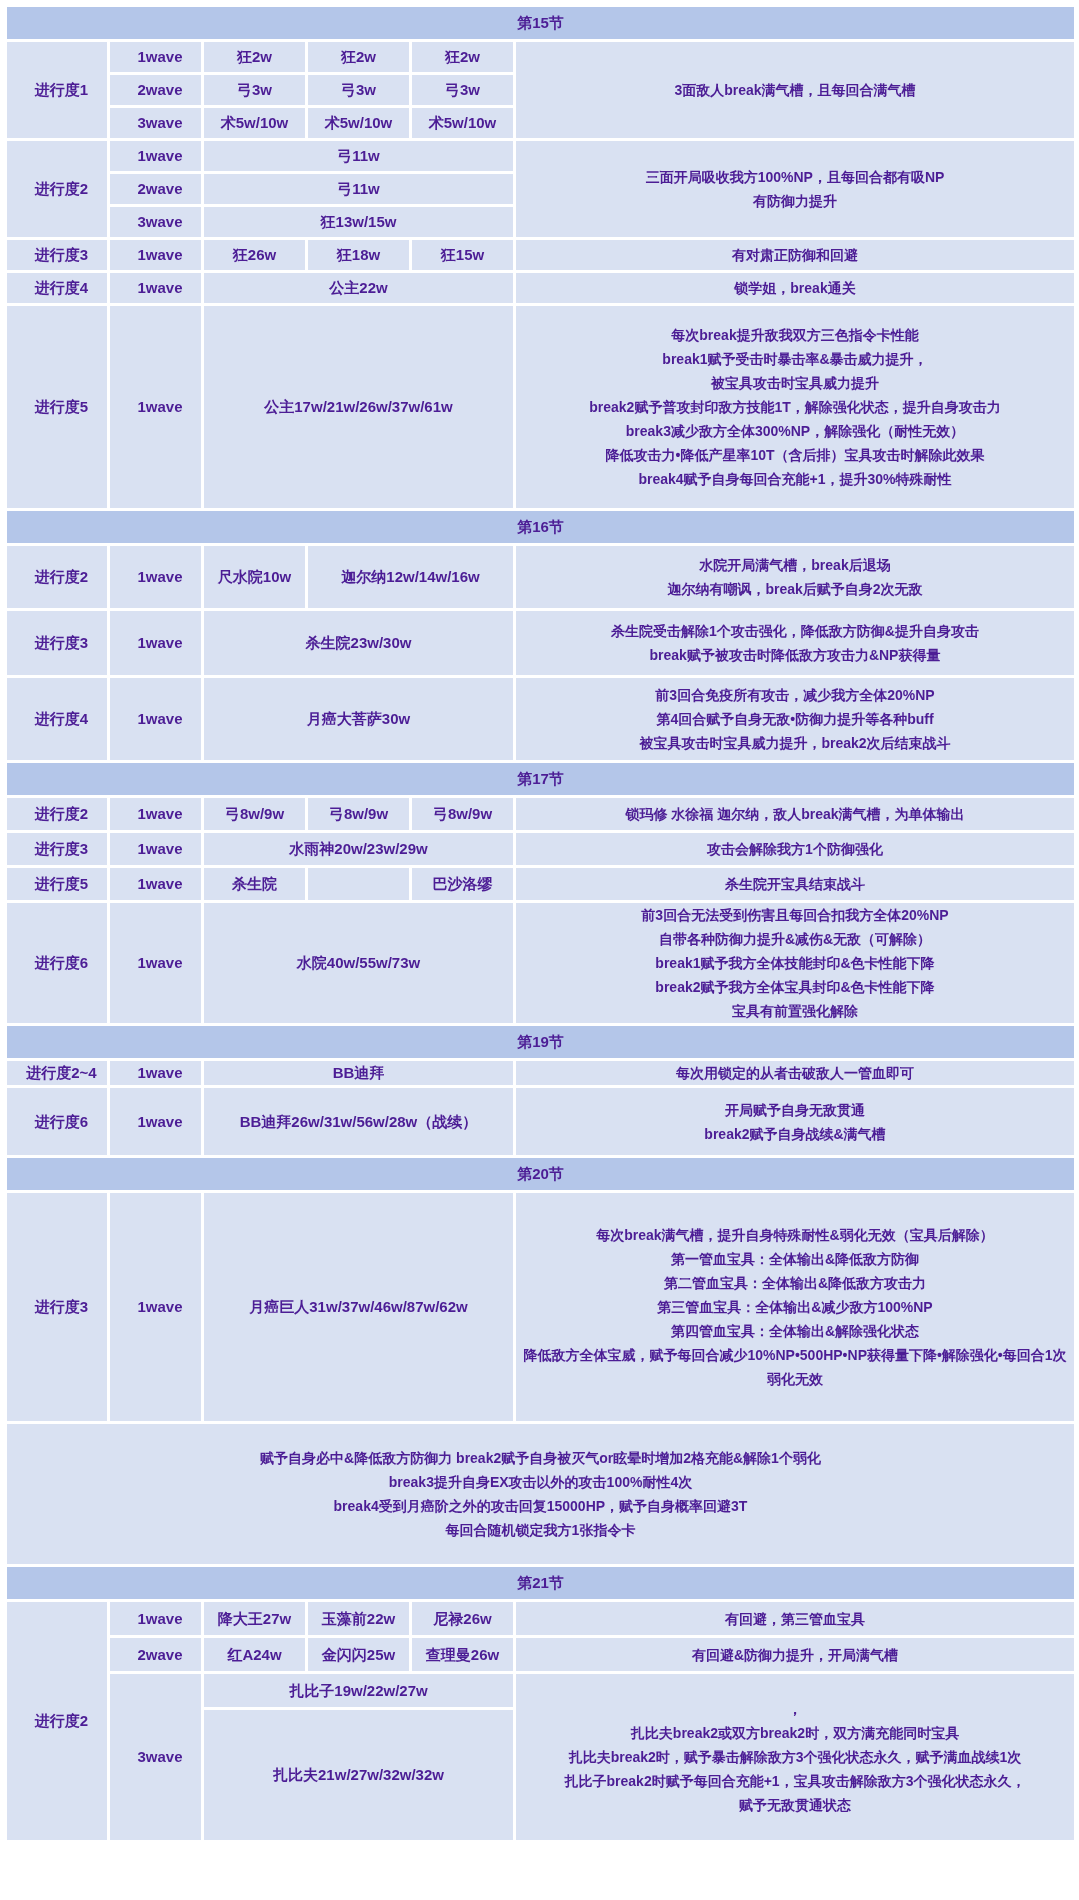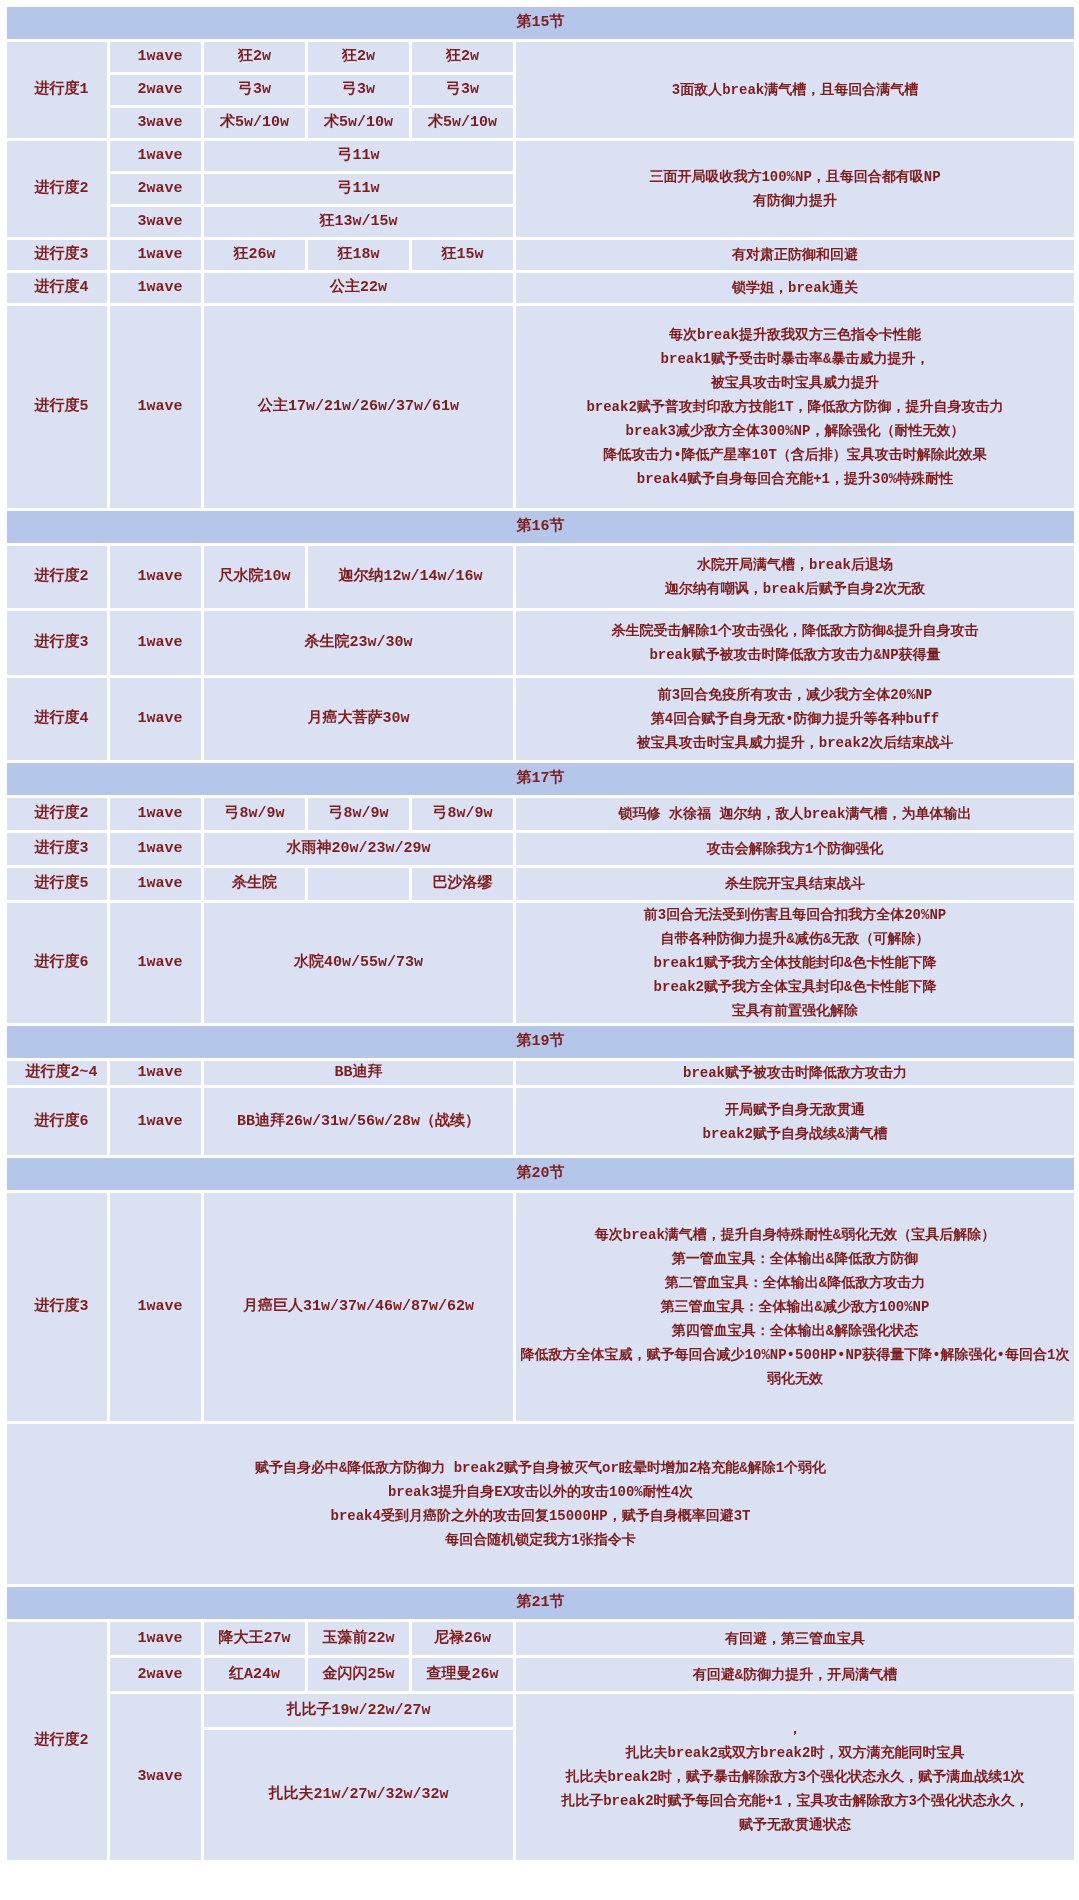--- a/index.html
+++ b/index.html
@@ -2,23 +2,23 @@
 <html><head>
 <meta charset="utf-8">
 <style>
   html, body { margin: 0; padding: 0; background: #ffffff; }
   body { width: 1079px; height: 1900px; overflow: hidden; position: relative; }
   #sheet {
     position: absolute; left: 4px; top: 4px;
     border-collapse: separate; border-spacing: 3px;
     table-layout: fixed;
     width: 1073px;
-    font-family: Liberation Mono, monospace;
+    font-family: Liberation Sans, sans-serif;
     font-weight: bold;
-    color: #7f1d1d;
+    color: #4c1d95;
   }
   #sheet td {
     background: #d9e1f2;
     text-align: center;
     vertical-align: middle;
     font-size: 15px;
     line-height: 24px;
     padding: 0 4px;
     white-space: normal;
   }
@@ -106,21 +106,21 @@
         </td>
     </tr>
     <tr style="height:202px">
       <td class="lbl">进行度5</td>
       <td class="lbl">1wave</td>
       <td colspan="3">公主17w/21w/26w/37w/61w</td>
       <td class="desc">
         <span class="line">每次break提升敌我双方三色指令卡性能</span>
         <span class="line">break1赋予受击时暴击率&amp;暴击威力提升，</span>
         <span class="line">被宝具攻击时宝具威力提升</span>
-        <span class="line">break2赋予普攻封印敌方技能1T，降低敌方防御，提升自身攻击力</span>
+        <span class="line">break2赋予普攻封印敌方技能1T，解除强化状态，提升自身攻击力</span>
         <span class="line">break3减少敌方全体300%NP，解除强化（耐性无效）</span>
         <span class="line">降低攻击力•降低产星率10T（含后排）宝具攻击时解除此效果</span>
         <span class="line">break4赋予自身每回合充能+1，提升30%特殊耐性</span>
       </td>
     </tr>
 
     <tr>
         <td class="sec" colspan="6">第16节</td>
       </tr>
     <tr style="height:62px">
@@ -198,21 +198,21 @@
     </tr>
 
     <tr>
         <td class="sec" colspan="6">第19节</td>
       </tr>
     <tr style="height:23px">
       <td class="lbl">进行度2~4</td>
       <td class="lbl">1wave</td>
       <td colspan="3">BB迪拜</td>
       <td class="desc">
-          <span class="line">break赋予被攻击时降低敌方攻击力</span>
+          <span class="line">每次用锁定的从者击破敌人一管血即可</span>
         </td>
     </tr>
     <tr style="height:67px">
       <td class="lbl">进行度6</td>
       <td class="lbl">1wave</td>
       <td colspan="3">BB迪拜26w/31w/56w/28w（战续）</td>
       <td class="desc">
         <span class="line">开局赋予自身无敌贯通</span>
         <span class="line">break2赋予自身战续&amp;满气槽</span>
       </td>
@@ -227,21 +227,21 @@
       <td colspan="3">月癌巨人31w/37w/46w/87w/62w</td>
       <td class="desc">
         <span class="line">每次break满气槽，提升自身特殊耐性&amp;弱化无效（宝具后解除）</span>
         <span class="line">第一管血宝具：全体输出&amp;降低敌方防御</span>
         <span class="line">第二管血宝具：全体输出&amp;降低敌方攻击力</span>
         <span class="line">第三管血宝具：全体输出&amp;减少敌方100%NP</span>
         <span class="line">第四管血宝具：全体输出&amp;解除强化状态</span>
         <span class="line">降低敌方全体宝威，赋予每回合减少10%NP•500HP•NP获得量下降•解除强化•每回合1次弱化无效</span>
       </td>
     </tr>
-    <tr style="height:160px">
+    <tr style="height:140px">
       <td class="desc" colspan="6">
         <span class="line">赋予自身必中&amp;降低敌方防御力 break2赋予自身被灭气or眩晕时增加2格充能&amp;解除1个弱化</span>
         <span class="line">break3提升自身EX攻击以外的攻击100%耐性4次</span>
         <span class="line">break4受到月癌阶之外的攻击回复15000HP，赋予自身概率回避3T</span>
         <span class="line">每回合随机锁定我方1张指令卡</span>
       </td>
     </tr>
 
     <tr>
         <td class="sec" colspan="6">第21节</td>

